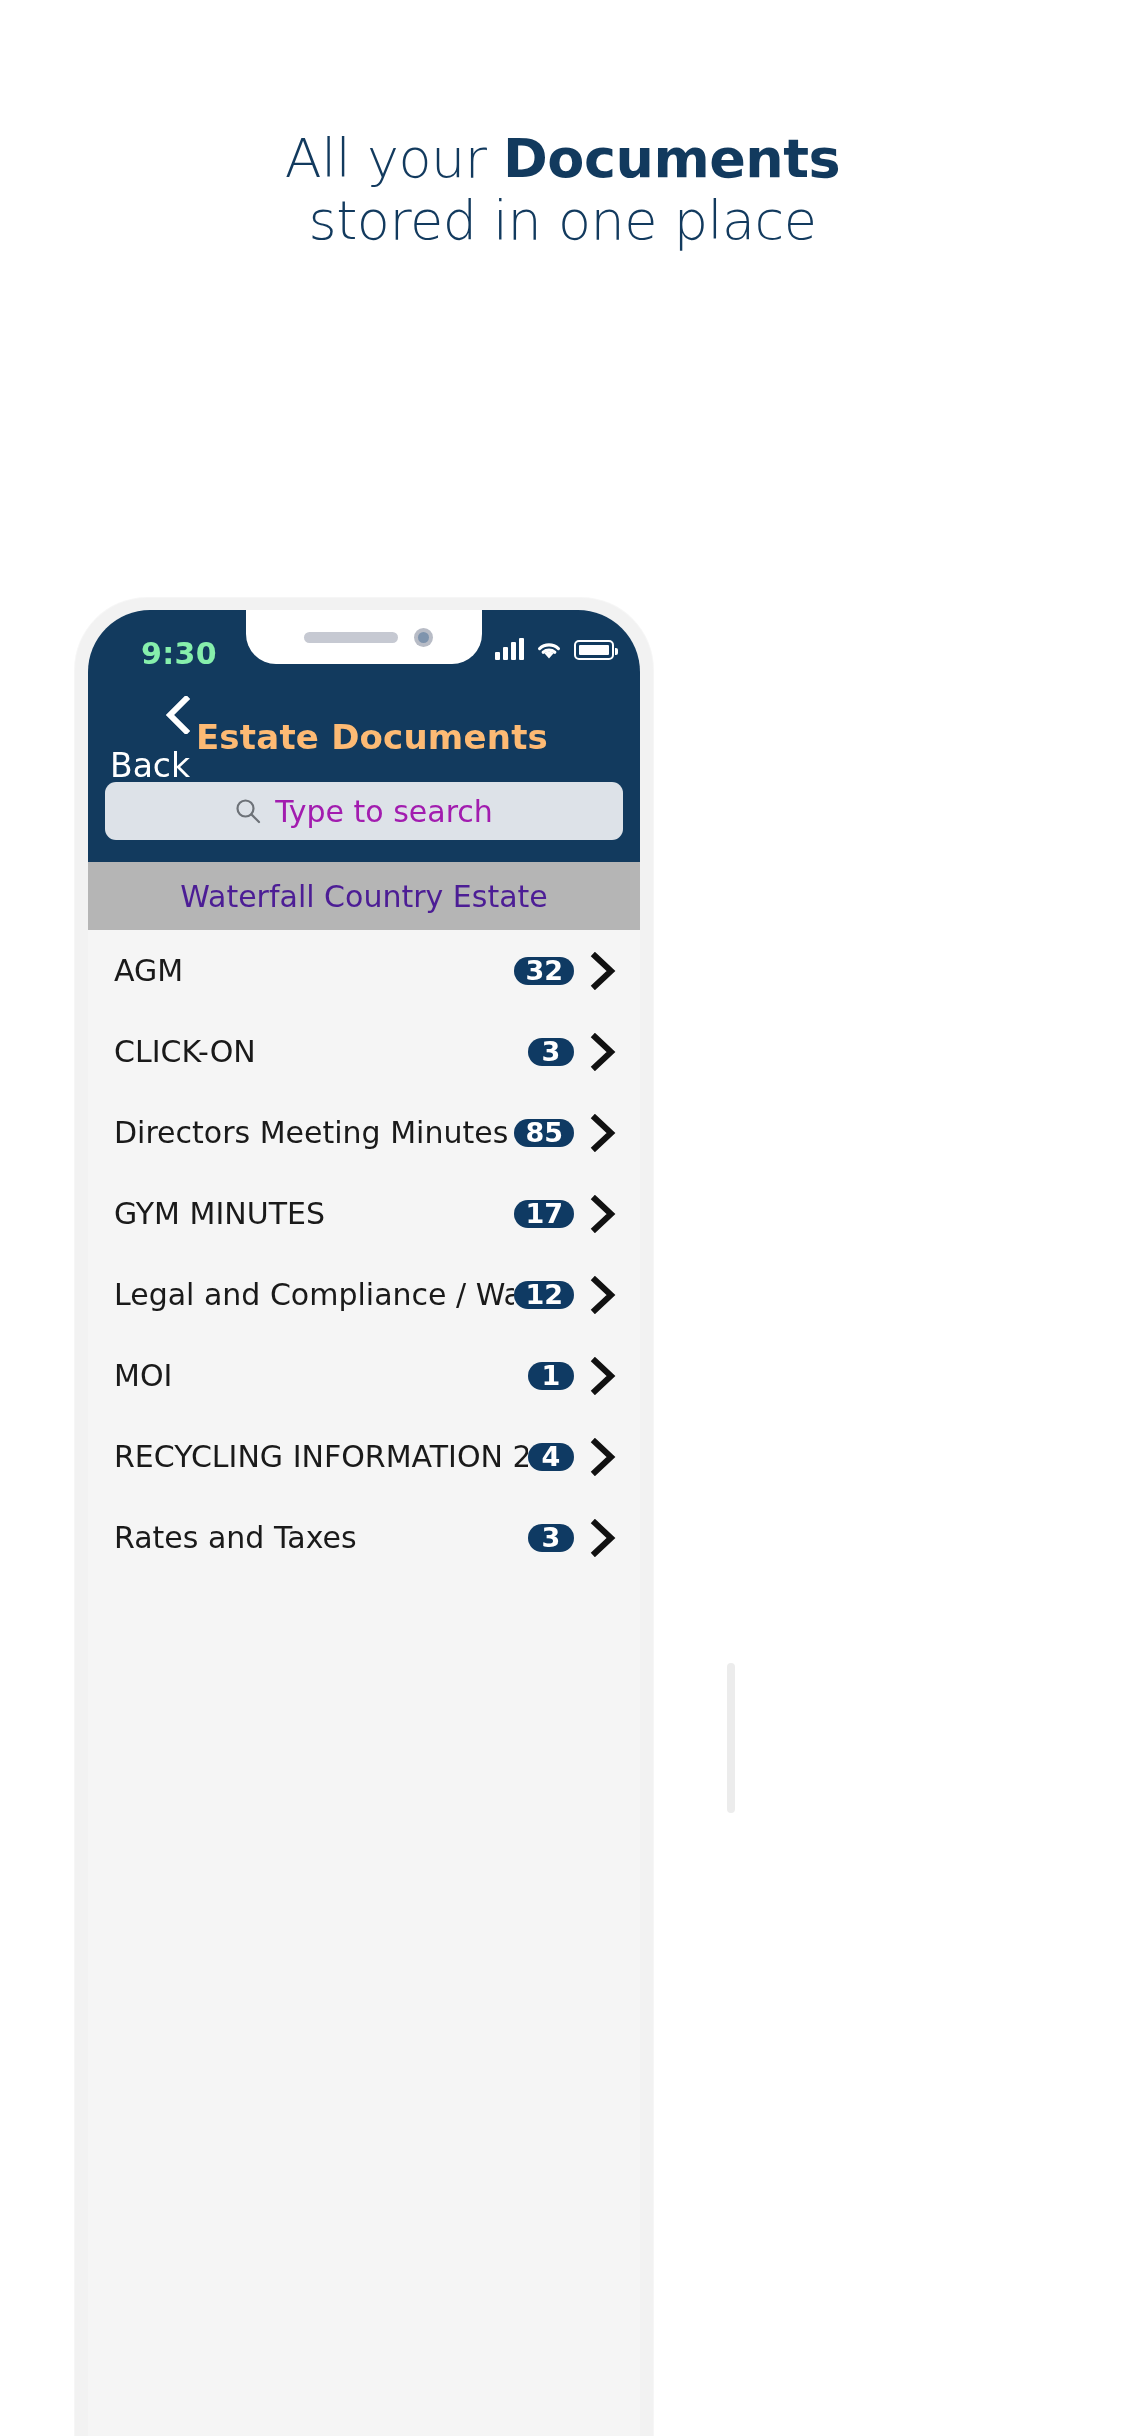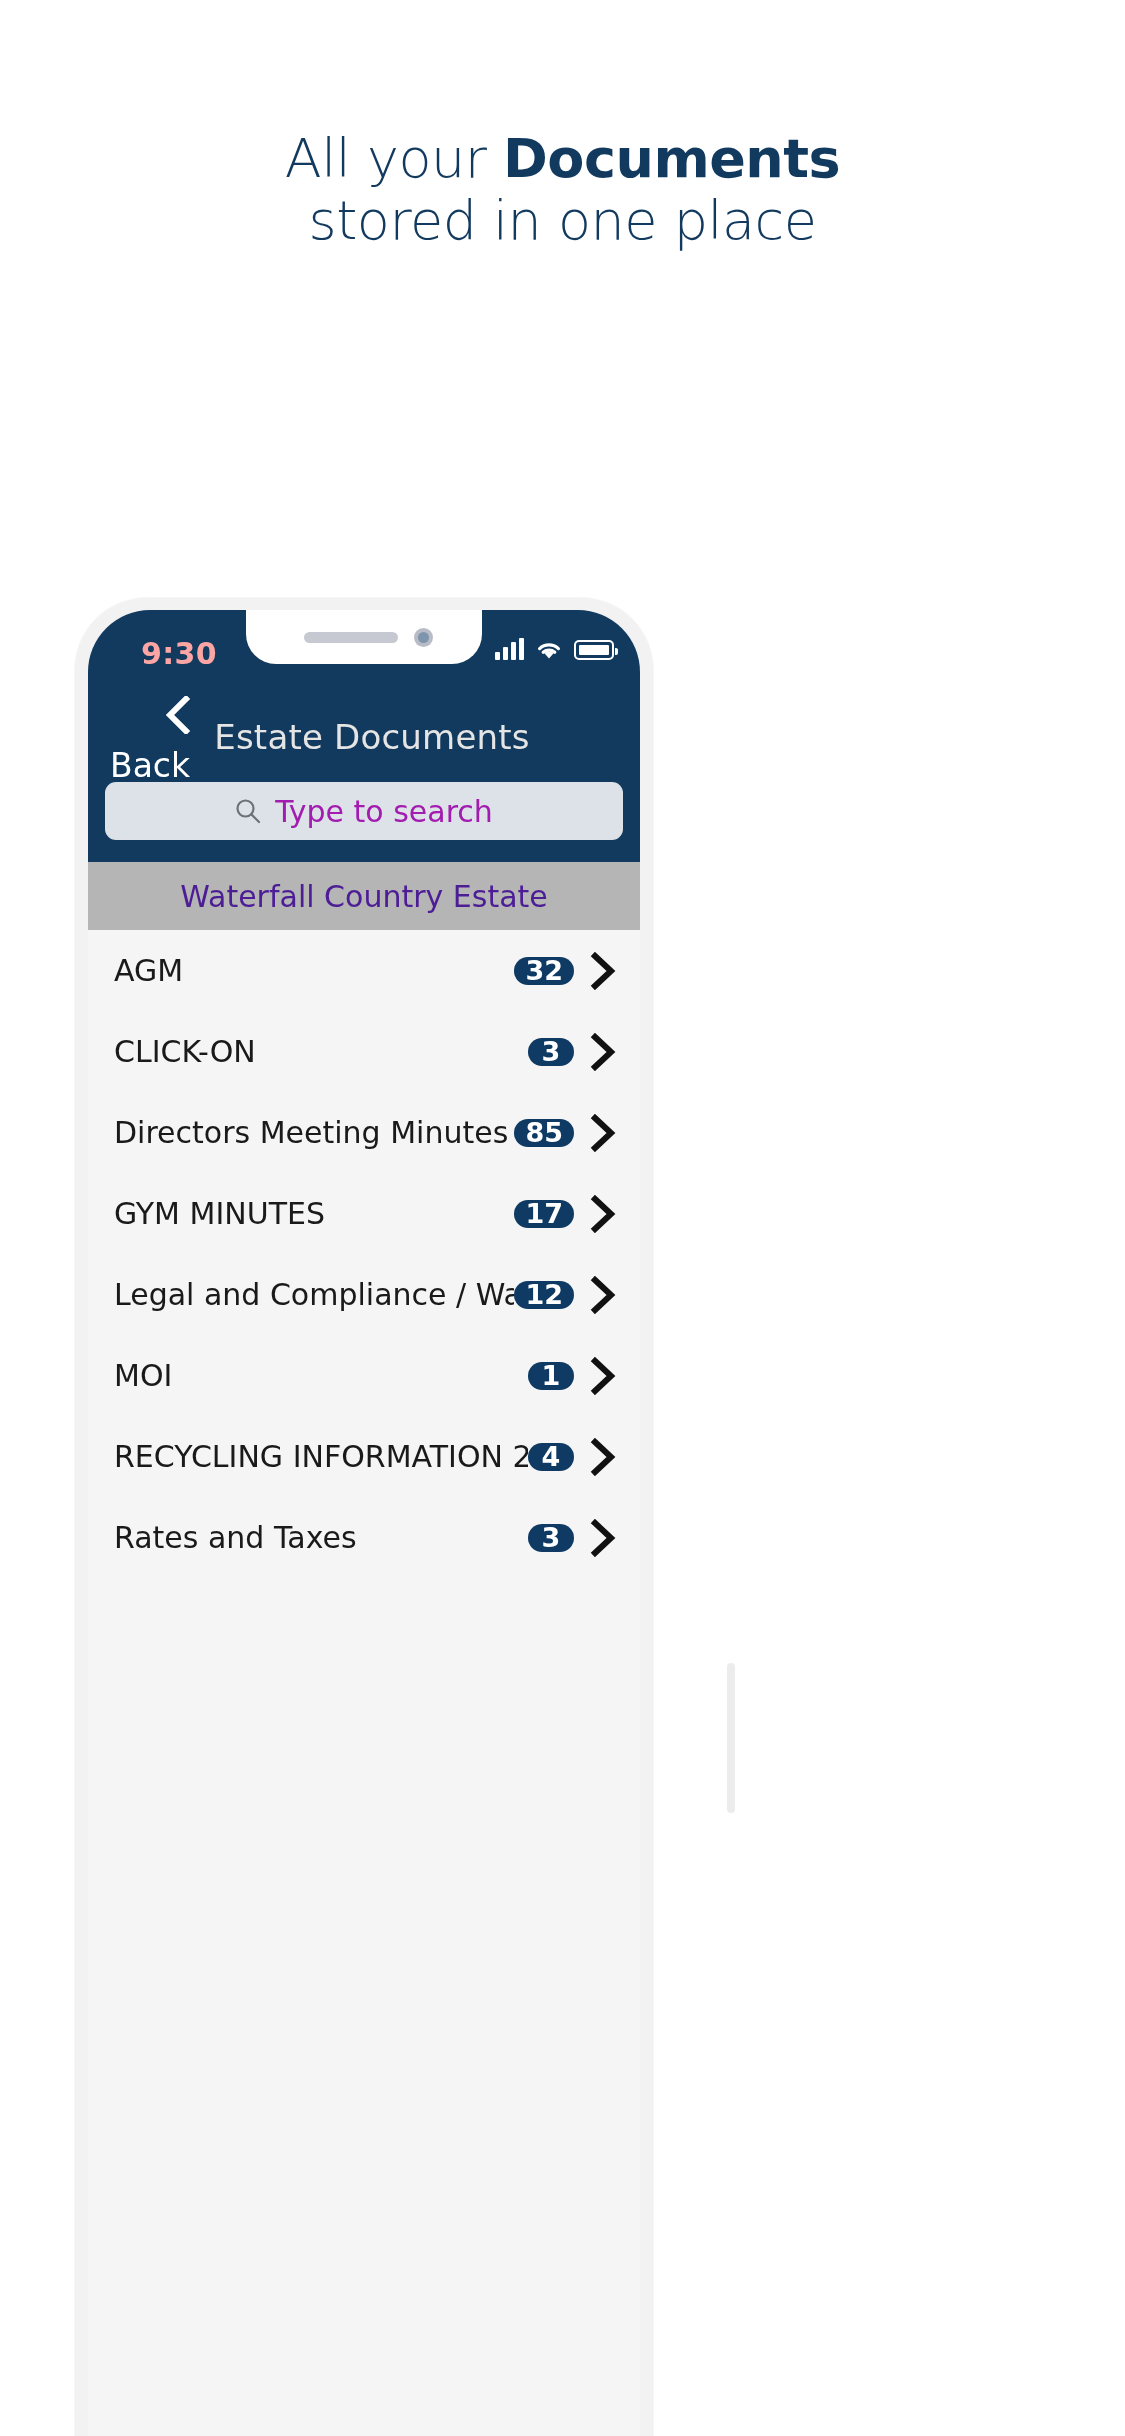--- a/index.html
+++ b/index.html
@@ -64,21 +64,21 @@
 
   
   .statusbar {
     position:relative;
     height:86px;
     background:#123A5E;
   }
   .sb-time {
     position:absolute;
     left:53px; top:26px;
-    color:#fca5a5;
+    color:#86efac;
     font-size:30px;
     font-weight:600;
     letter-spacing:0.3px;
     font-family:"DejaVu Sans", sans-serif;
   }
   .notch {
     position:absolute;
     left:50%; top:-4px;
     transform:translateX(-50%);
     width:236px; height:58px;
@@ -167,23 +167,23 @@
     font-weight:400;
     font-family:"DejaVu Sans", sans-serif;
   }
   .nav-title {
     position:absolute;
     left:0; right:0; top:0;
     height:82px;
     display:flex;
     align-items:center;
     justify-content:center;
-    color:#e5e5e5;
+    color:#fdba74;
     font-size:34px;
-    font-weight:400;
+    font-weight:700;
     letter-spacing:0.2px;
     font-family:"DejaVu Sans", sans-serif;
     padding-left:16px;
   }
 
   
   .searchwrap {
     background:#123A5E;
     padding:4px 17px 22px 17px;
   }

